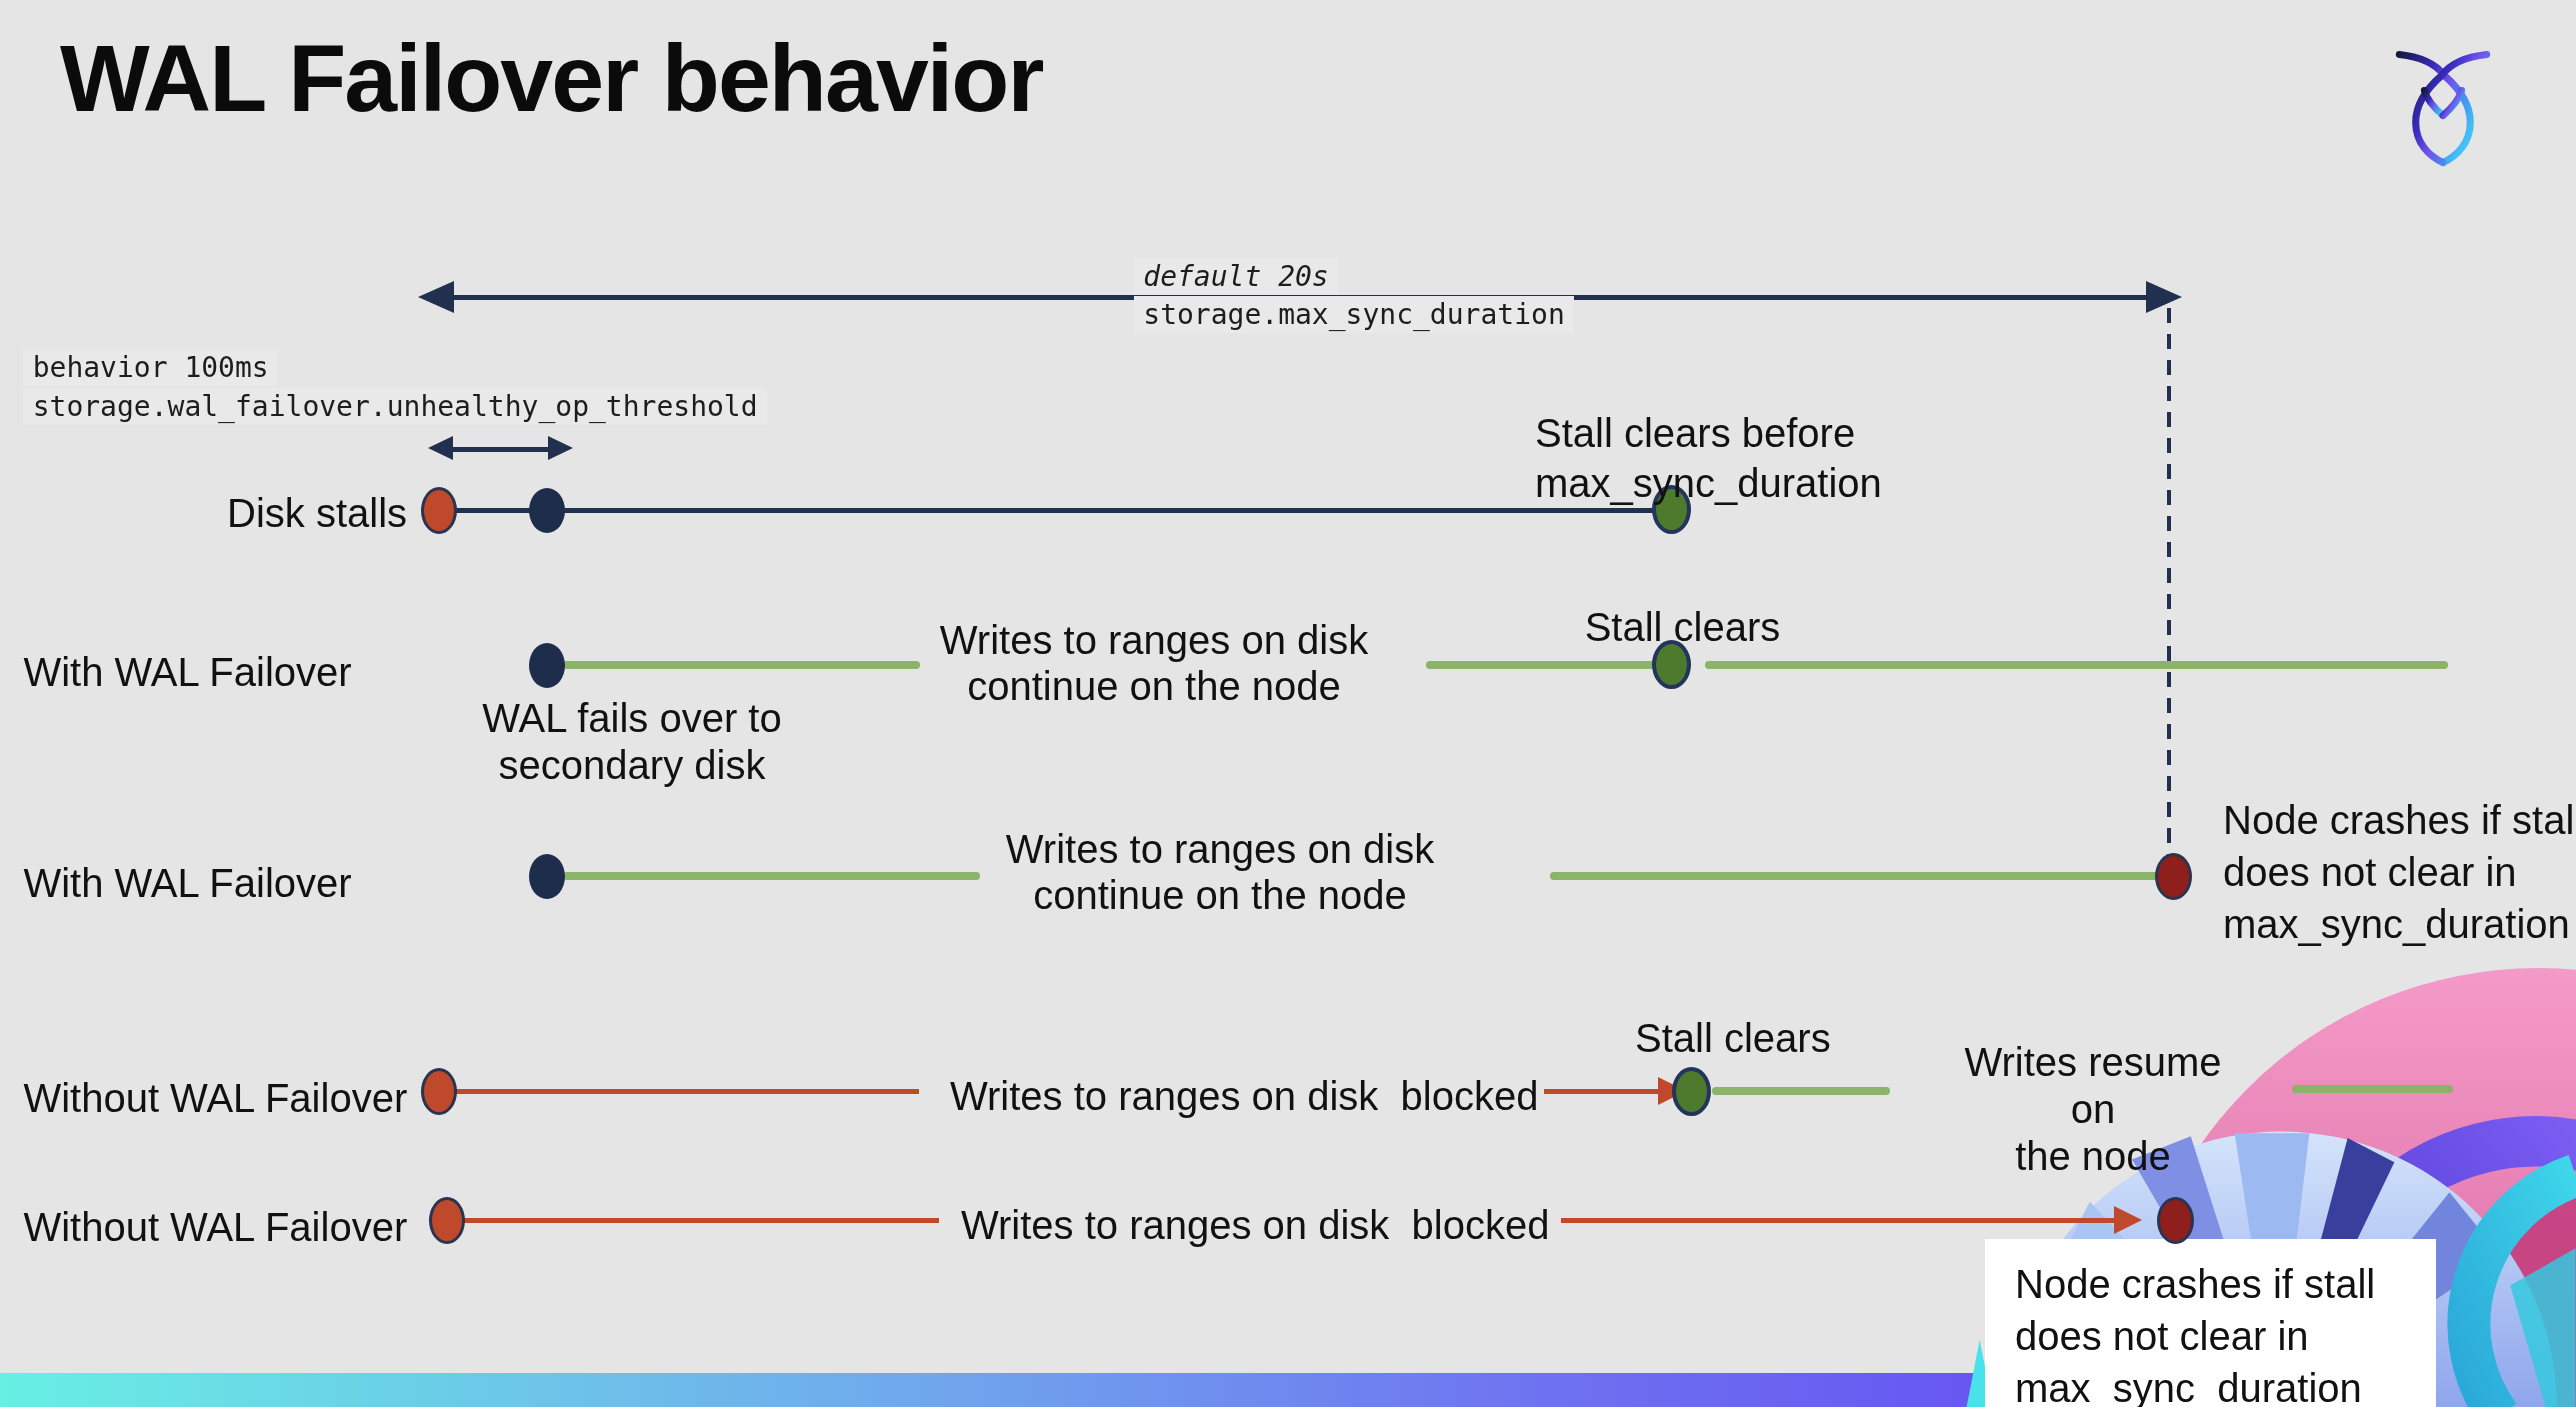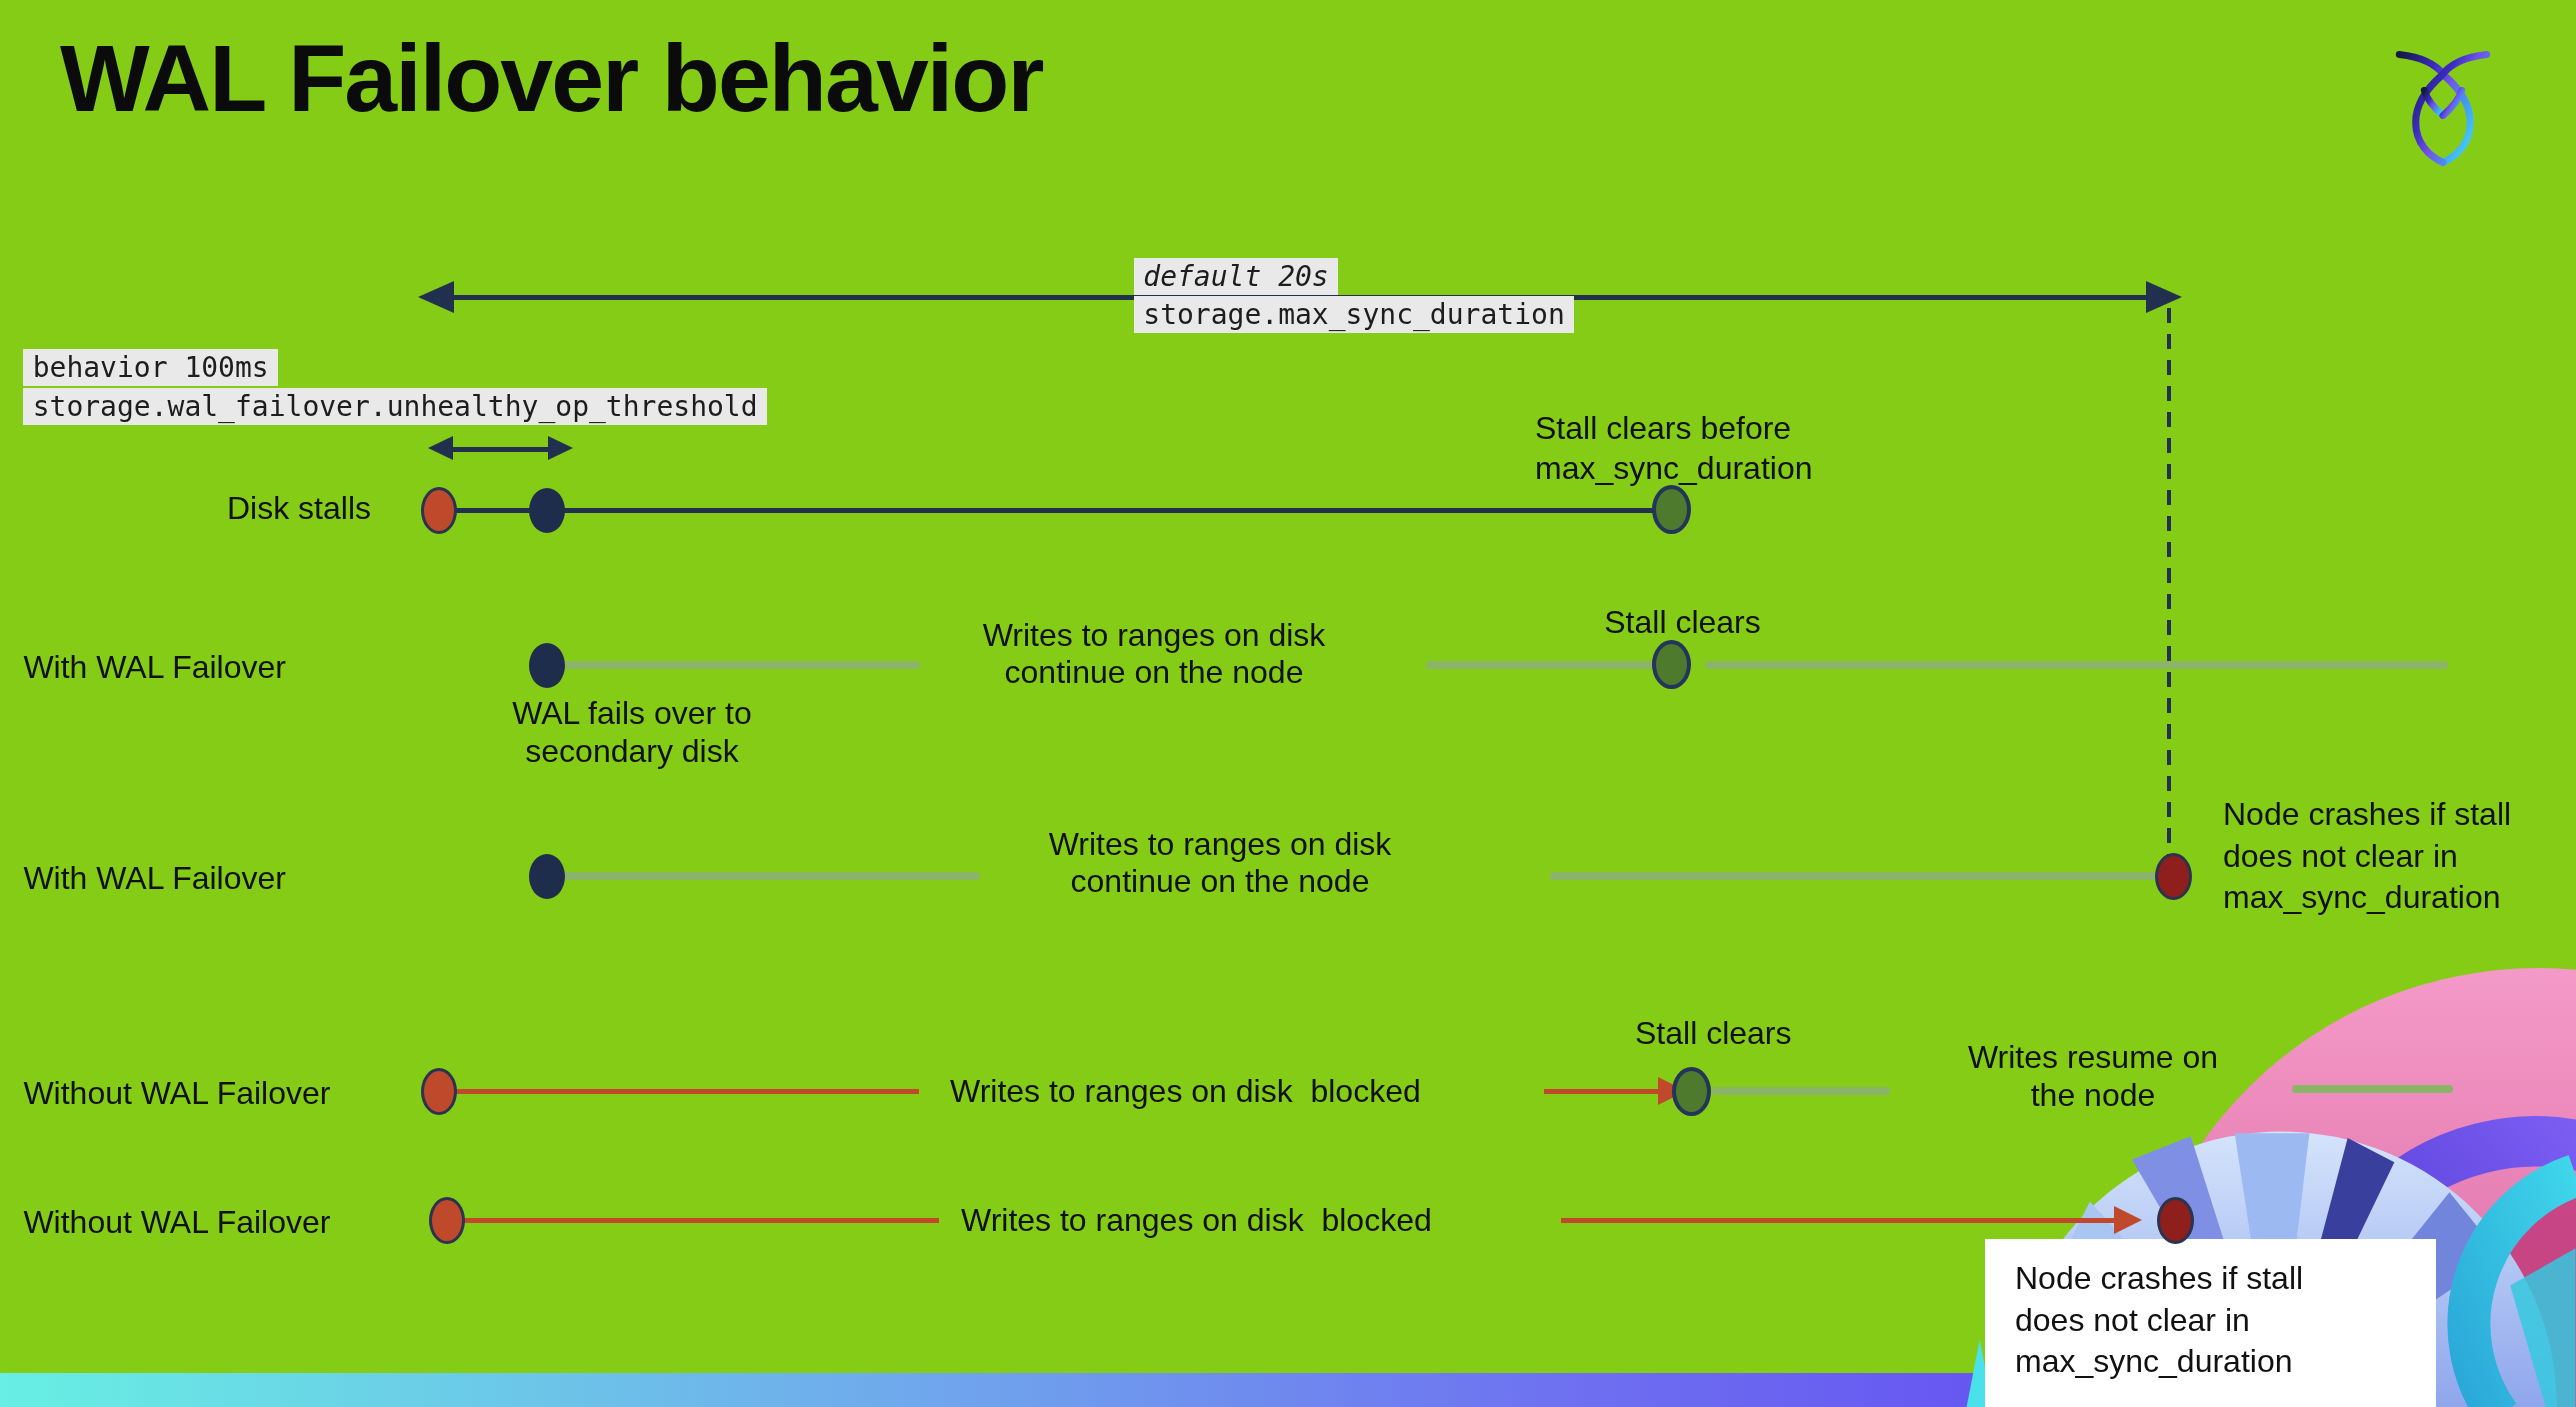--- a/index.html
+++ b/index.html
@@ -1,27 +1,27 @@
 <!DOCTYPE html>
 <html style="--navy: #22304f; --navy-dot: #1f2d4d; --green-line: #8cb469; --green-dot: #4d7a2d; --green-dot-border: #24355c; --red: #c0492b; --red-dot: #bf4a2b; --maroon: #8e1f1c; --dot-border: #2a3350; --label-bg: #e9e9e9; --text: #111111; --bar-left: #67efe3; --bar-mid: #6fa9ec; --bar-mid2: #6e72f0; --bar-right: #5c31f3;font-size:15px"><head>
 <meta charset="utf-8">
 <style>
   html,body{margin:0;padding:0;background:#ffffff;}
-  #canvas{position:relative;width:2576px;height:1408px;background:#84cc16;overflow:hidden;
+  #canvas{position:relative;width:2576px;height:1408px;background:#e5e5e5;overflow:hidden;
           font-family:"Liberation Sans",sans-serif;color:var(--text,#111);}
   .abs{position:absolute;}
   .title{left:60px;top:24px;font-size:95px;font-weight:800;letter-spacing:-1.9px;color:#0b0b0b;z-index:5;}
   .logo{left:2385px;top:37px;width:116px;height:131px;z-index:5;}
 
   
   .mono{font-family:"DejaVu Sans Mono","Liberation Mono",monospace;font-size:28px;line-height:1.12;
         background:var(--label-bg,#e9e9e9);color:#1d1d1d;padding:2.8px 9.3px;white-space:pre;z-index:4;}
 
   
-  .t{font-size:32px;line-height:1.18;white-space:pre-wrap;z-index:4;}
+  .t{font-size:40px;line-height:1.18;white-space:pre-wrap;z-index:4;}
   .center{text-align:center;}
   .lh13{line-height:1.3;}
 
   
   .hline{height:4.7px;background:var(--navy,#22304f);z-index:3;}
   .gline{height:8.4px;background:var(--green-line,#8cb469);border-radius:3.7px;z-index:3;}
   .rline{height:4.7px;background:var(--red,#c0492b);z-index:3;}
   .dash{width:3.7px;z-index:2;
         background:repeating-linear-gradient(to bottom,var(--navy,#22304f) 0 15px,transparent 15px 26px);}
 

